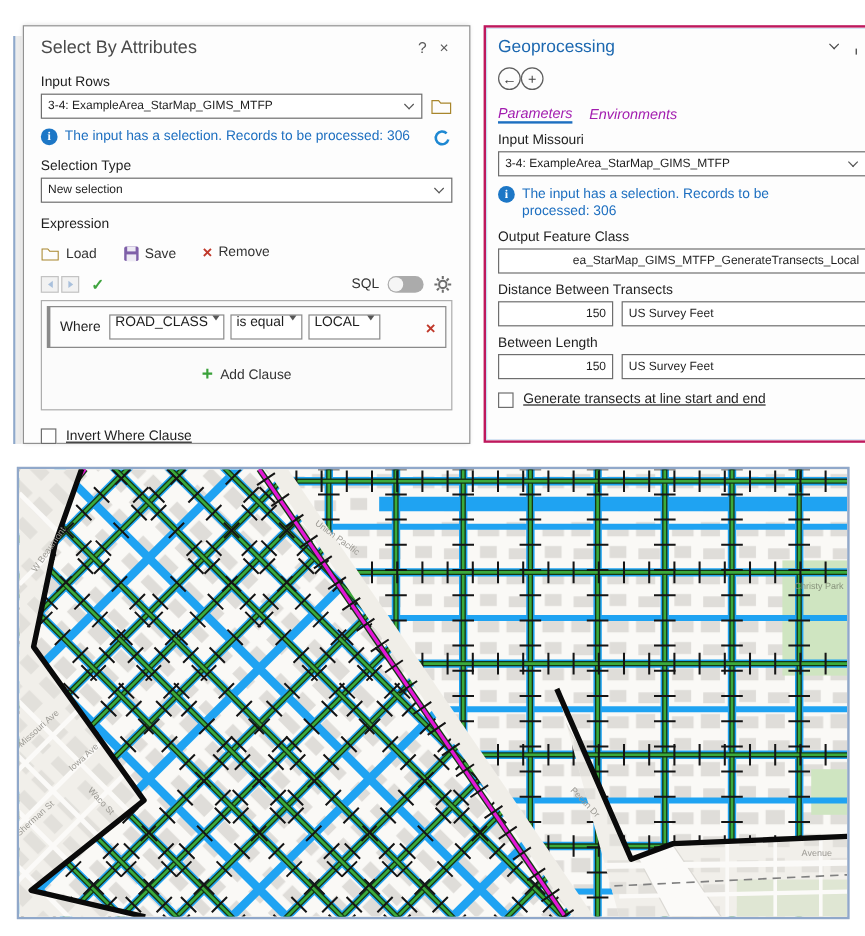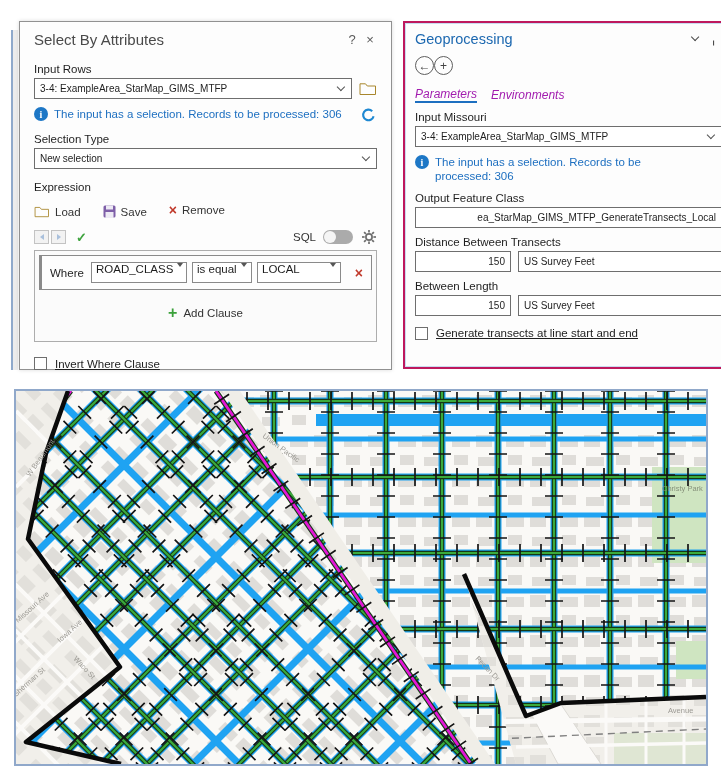--- a/index.html
+++ b/index.html
@@ -172,21 +172,21 @@
         <div class="where-box">
           <span class="where-lbl">Where</span>
           <div class="sel" style="width:96px">
             <span>ROAD_CLASS</span>
               <span class="tri"></span>
           </div>
           <div class="sel" style="width:60px">
             <span>is equal</span>
               <span class="tri"></span>
           </div>
-          <div class="sel" style="width:84px">
+          <div class="sel" style="width:60px">
             <span>LOCAL</span>
               <span class="tri"></span>
           </div>
           <span class="red-x" style="margin-left:auto">×</span>
         </div>
         <div class="addclause">
           <span class="green-plus">+</span>
           <span>Add Clause</span>
         </div>
       </div>

